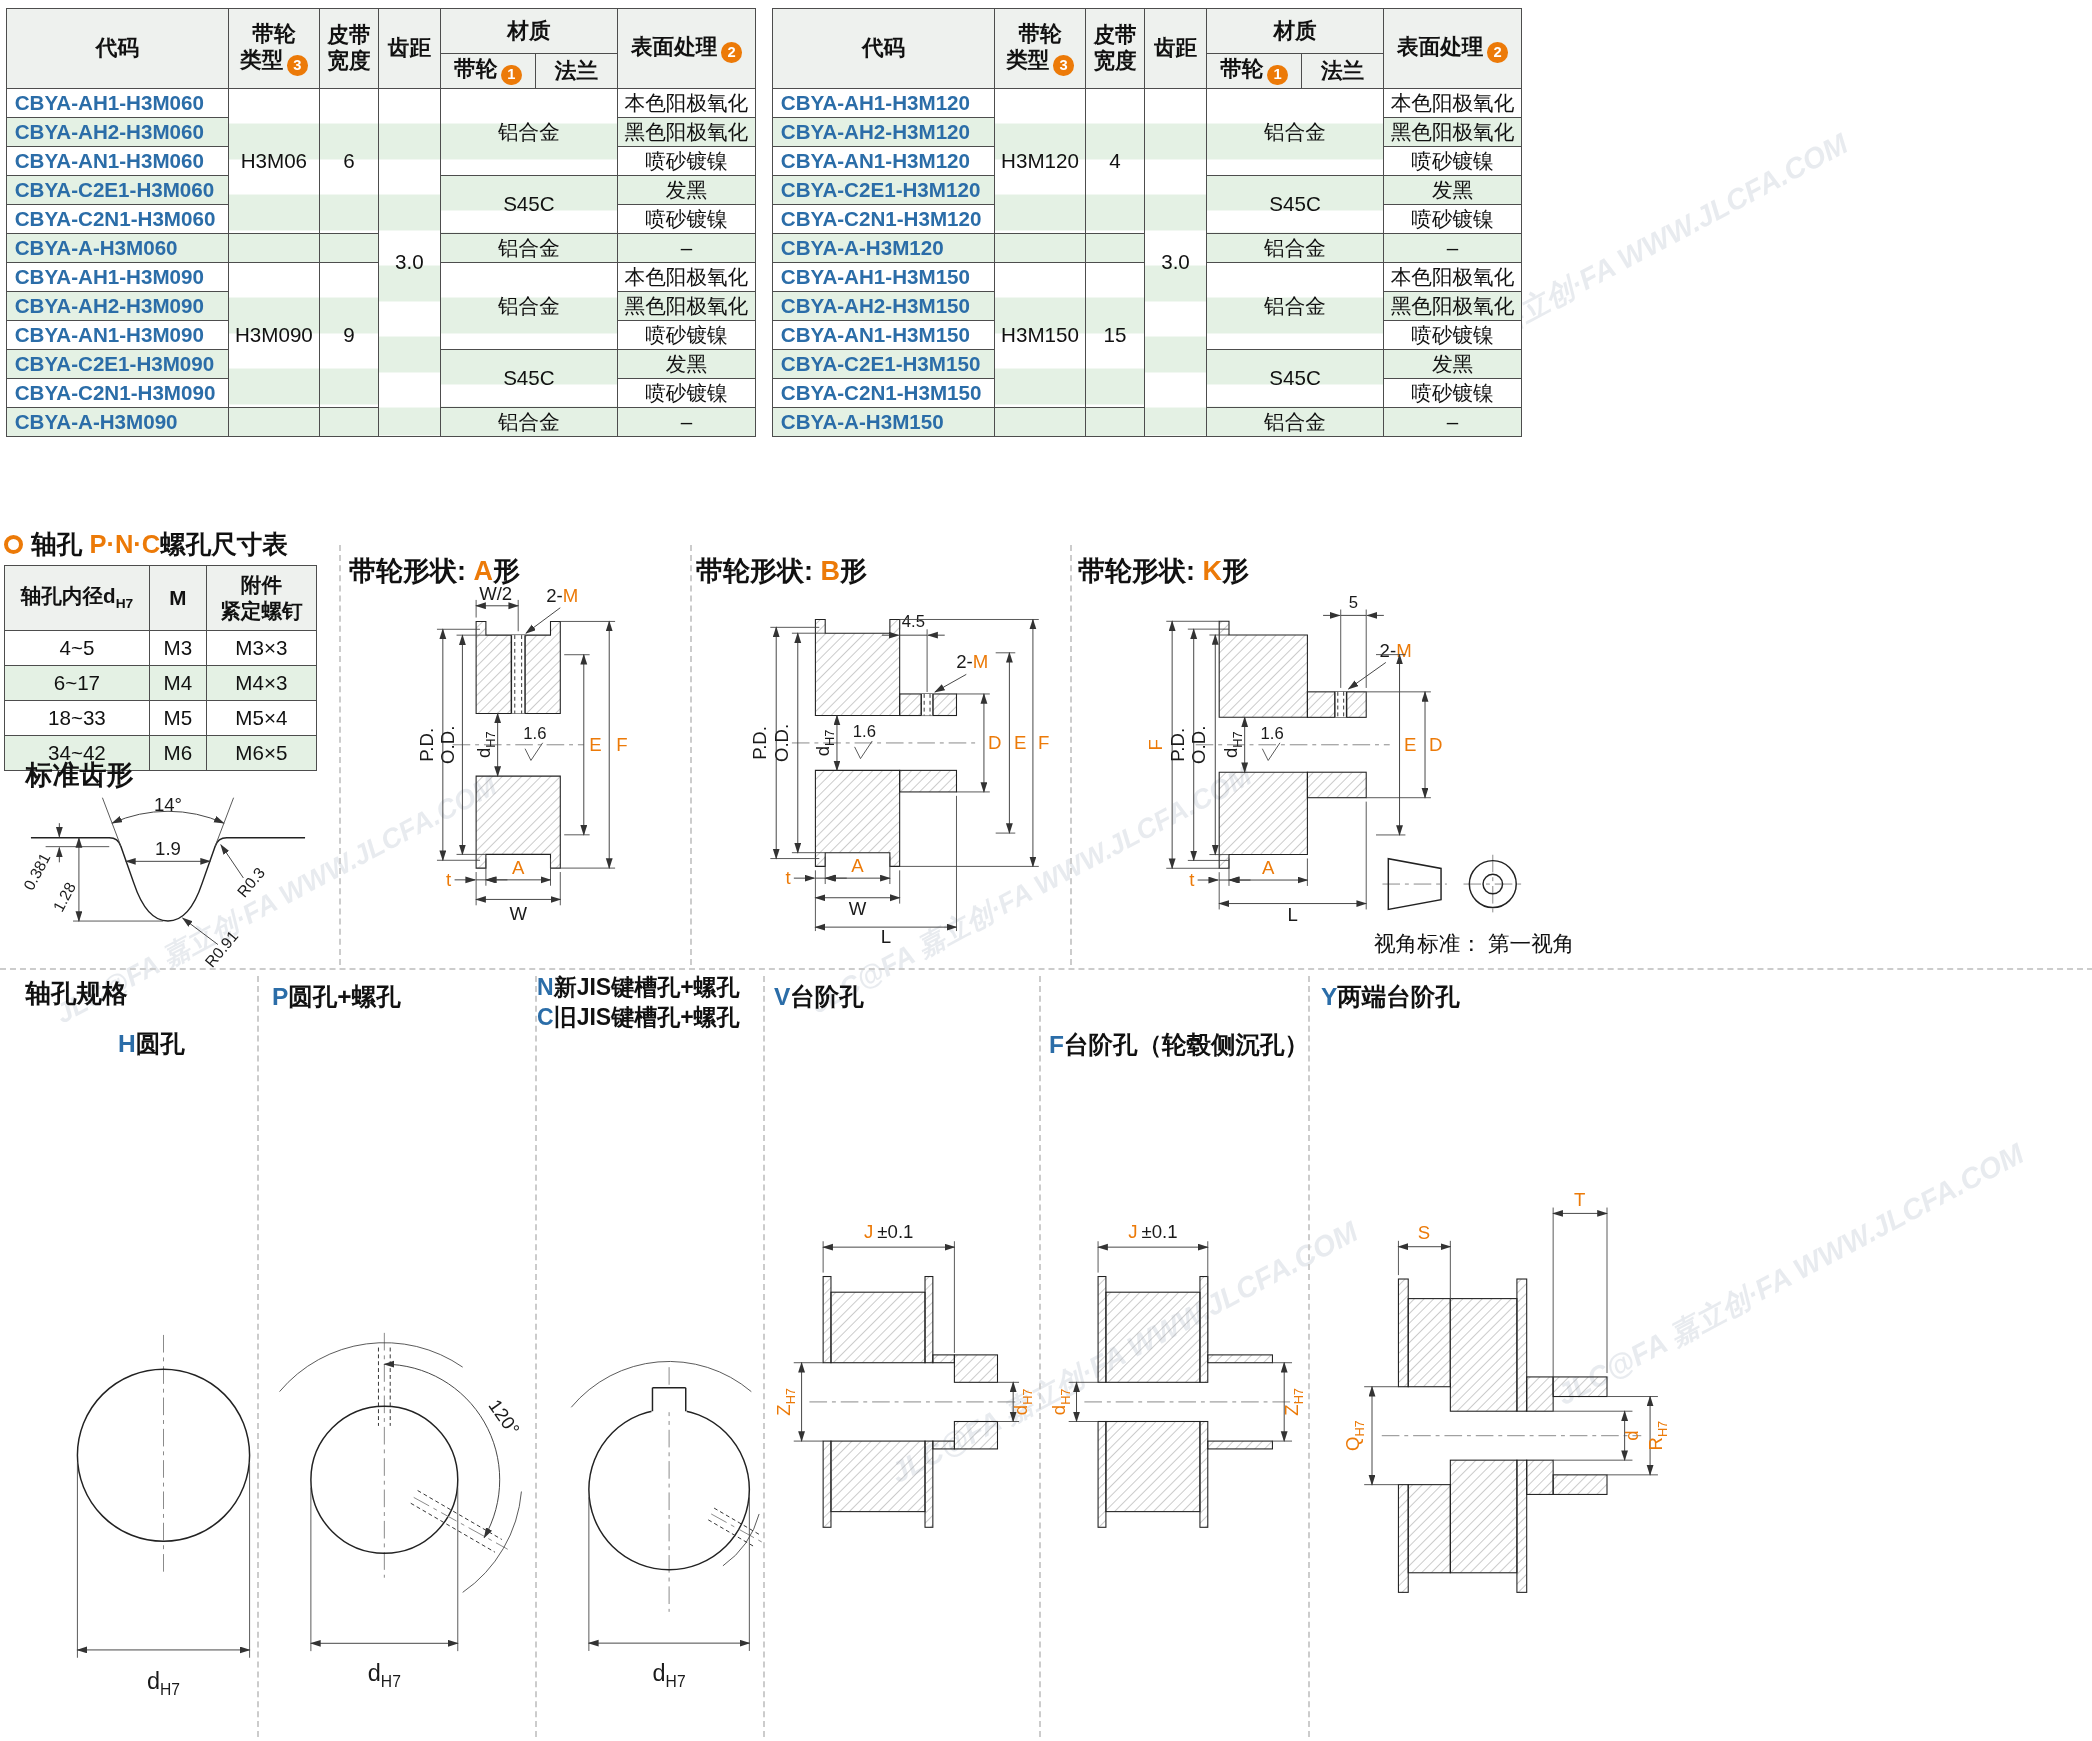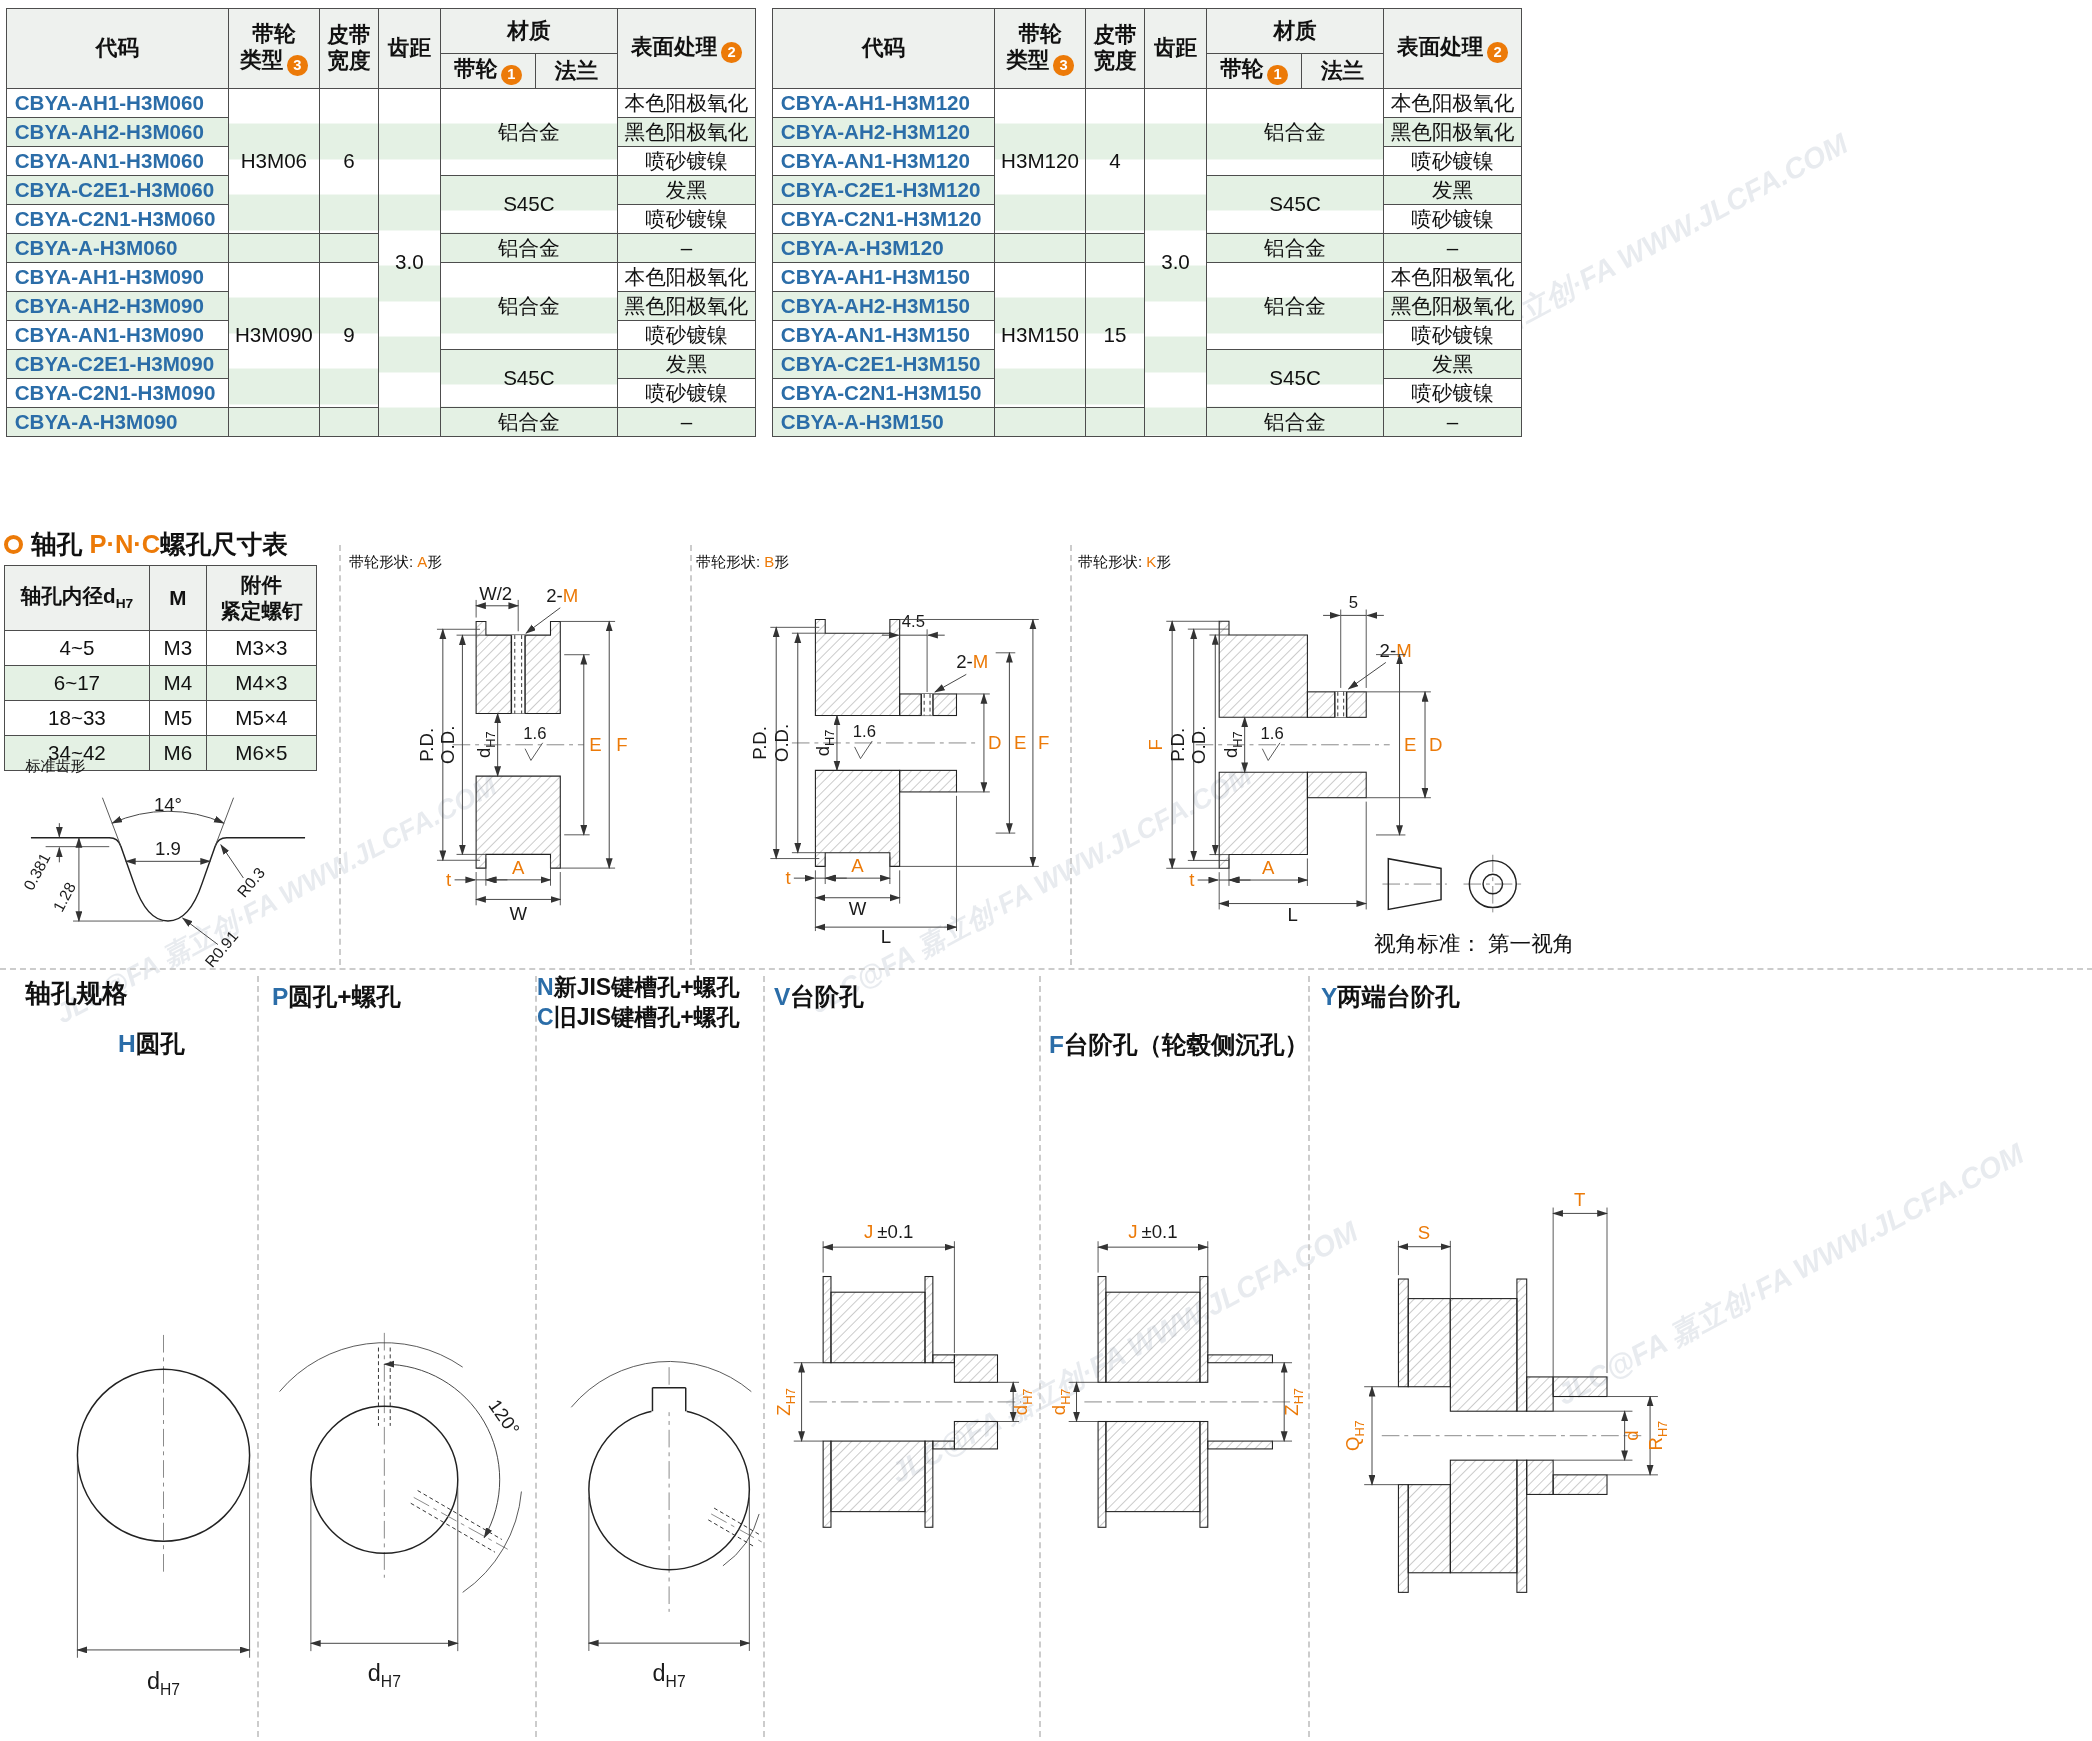--- a/index.html
+++ b/index.html
@@ -24,21 +24,21 @@
 table.bore{border-collapse:collapse;table-layout:fixed}
 .bore th,.bore td{border:1px solid #4d4d4d;text-align:center;vertical-align:middle;font-size:20.6px;padding:0}
 .bore thead th{background:#eef1ee;font-weight:700;height:65px;line-height:1.25}
 .bore tbody tr{height:35px}
 .sub{font-size:13.7px;vertical-align:sub}
 
 .sec-title{font-weight:700;font-size:25.5px;display:flex;align-items:center;gap:7.8px}
 .ring{width:19.6px;height:19.6px;border:4.9px solid #ec7a08;border-radius:50%;display:inline-block}
 .orange{color:#ec7a08}
 .blue{color:#2b6da8}
-.shape-title{font-size:15px;font-weight:400}
+.shape-title{font-size:27px;font-weight:700}
 .spec-label{font-size:24.5px;font-weight:700;white-space:nowrap}
 .spec-label.small{font-size:23px}
 .caption{font-size:21.6px;white-space:nowrap}
 
 .dash-v{position:absolute;width:0;border-left:2px dashed #cccccc}
 .dash-h{position:absolute;height:0;border-top:2px dashed #cccccc}
 .wm{position:absolute;color:rgba(110,130,155,.16);font-weight:700;transform:rotate(-28deg);white-space:nowrap;font-style:italic}
 
 svg{overflow:visible}
 svg text{font-family:"Liberation Sans",sans-serif}

